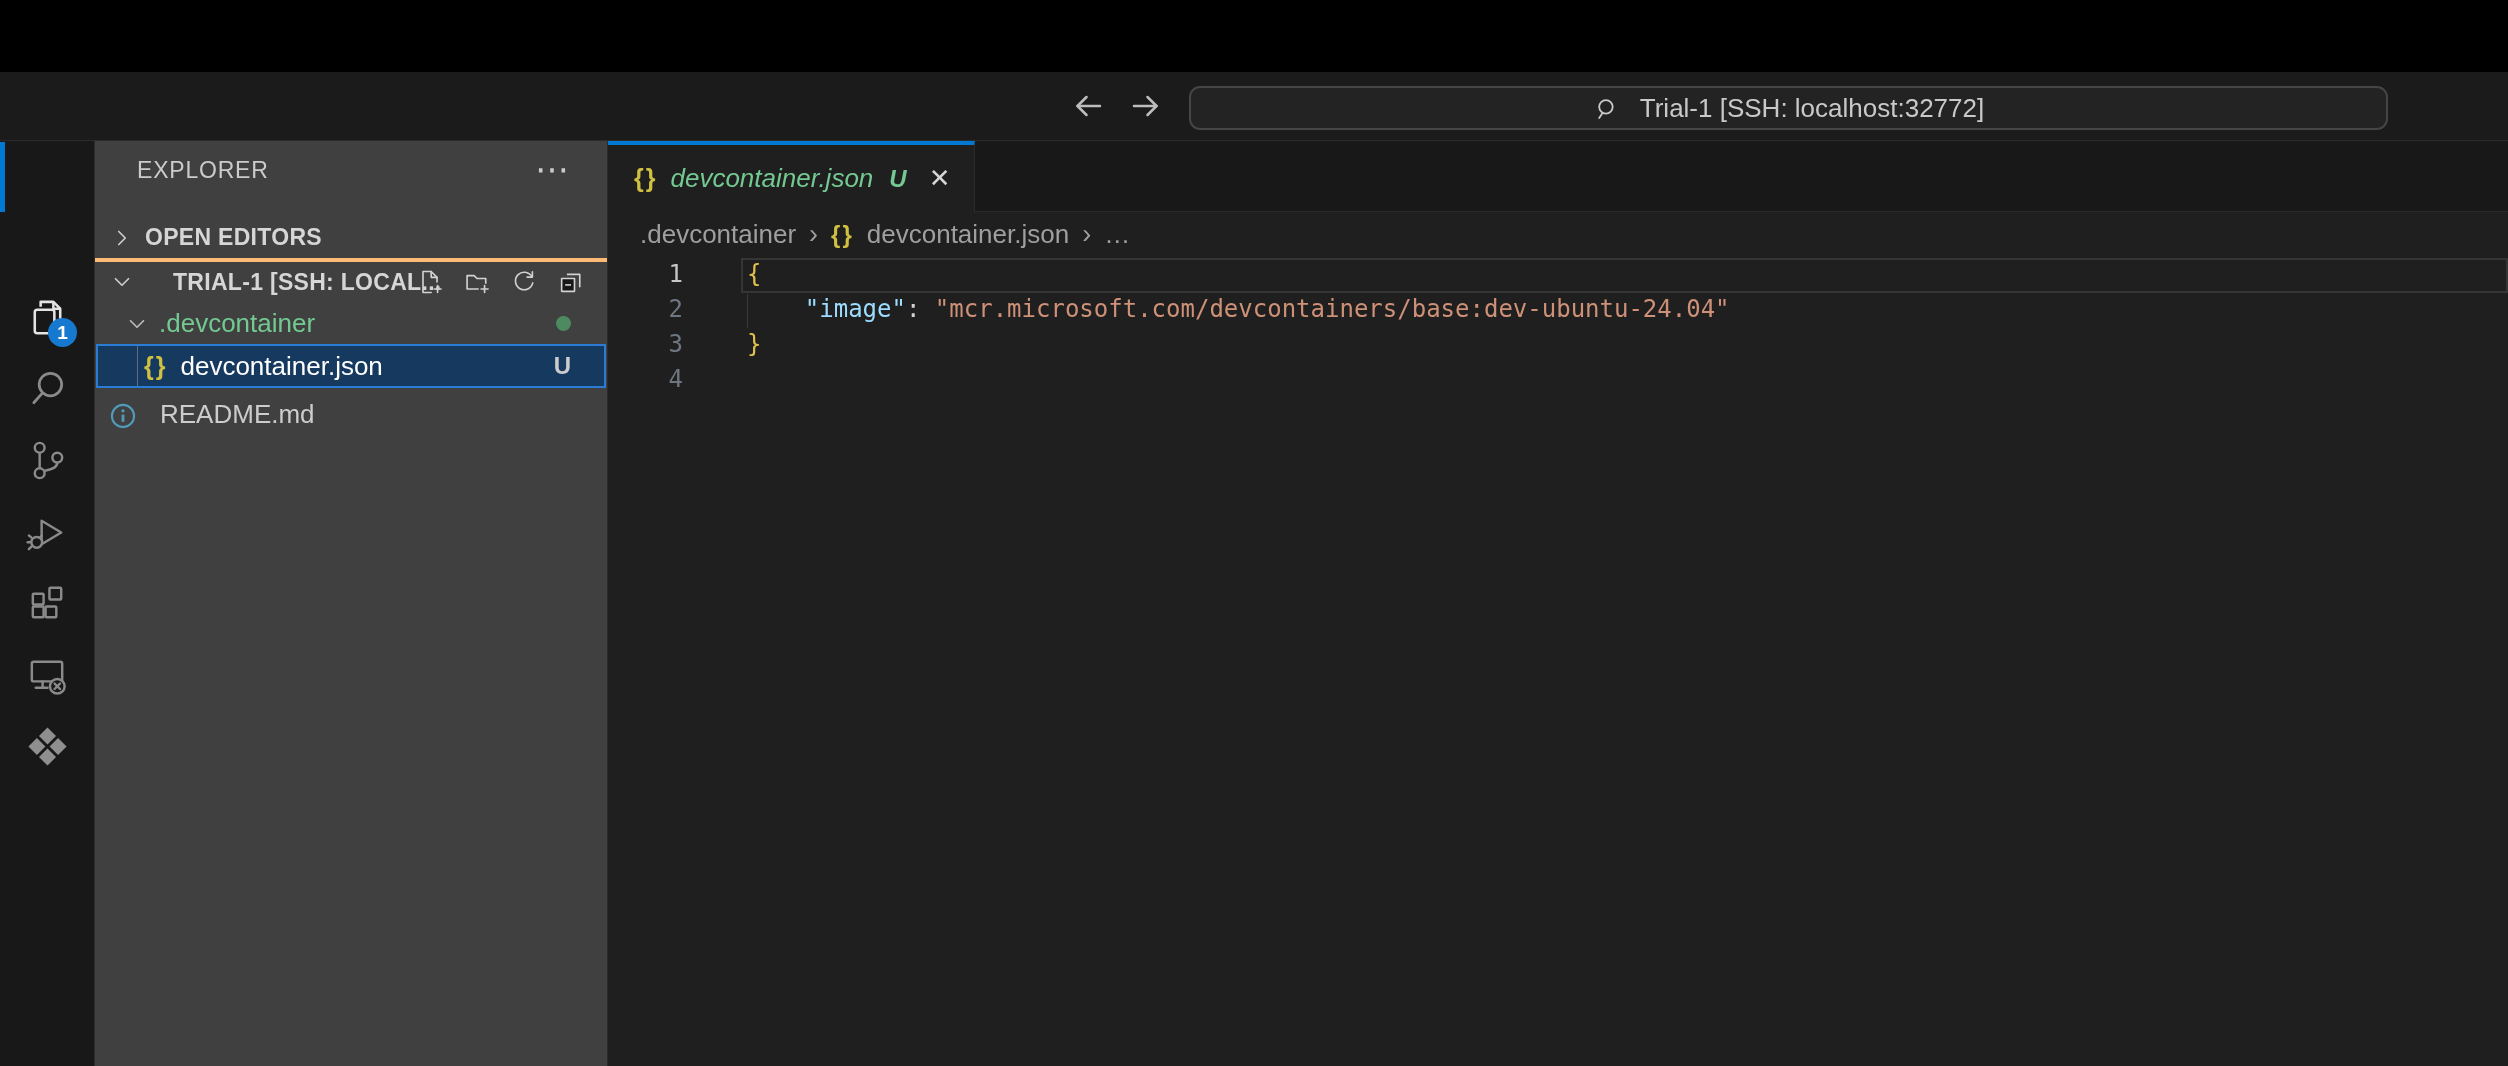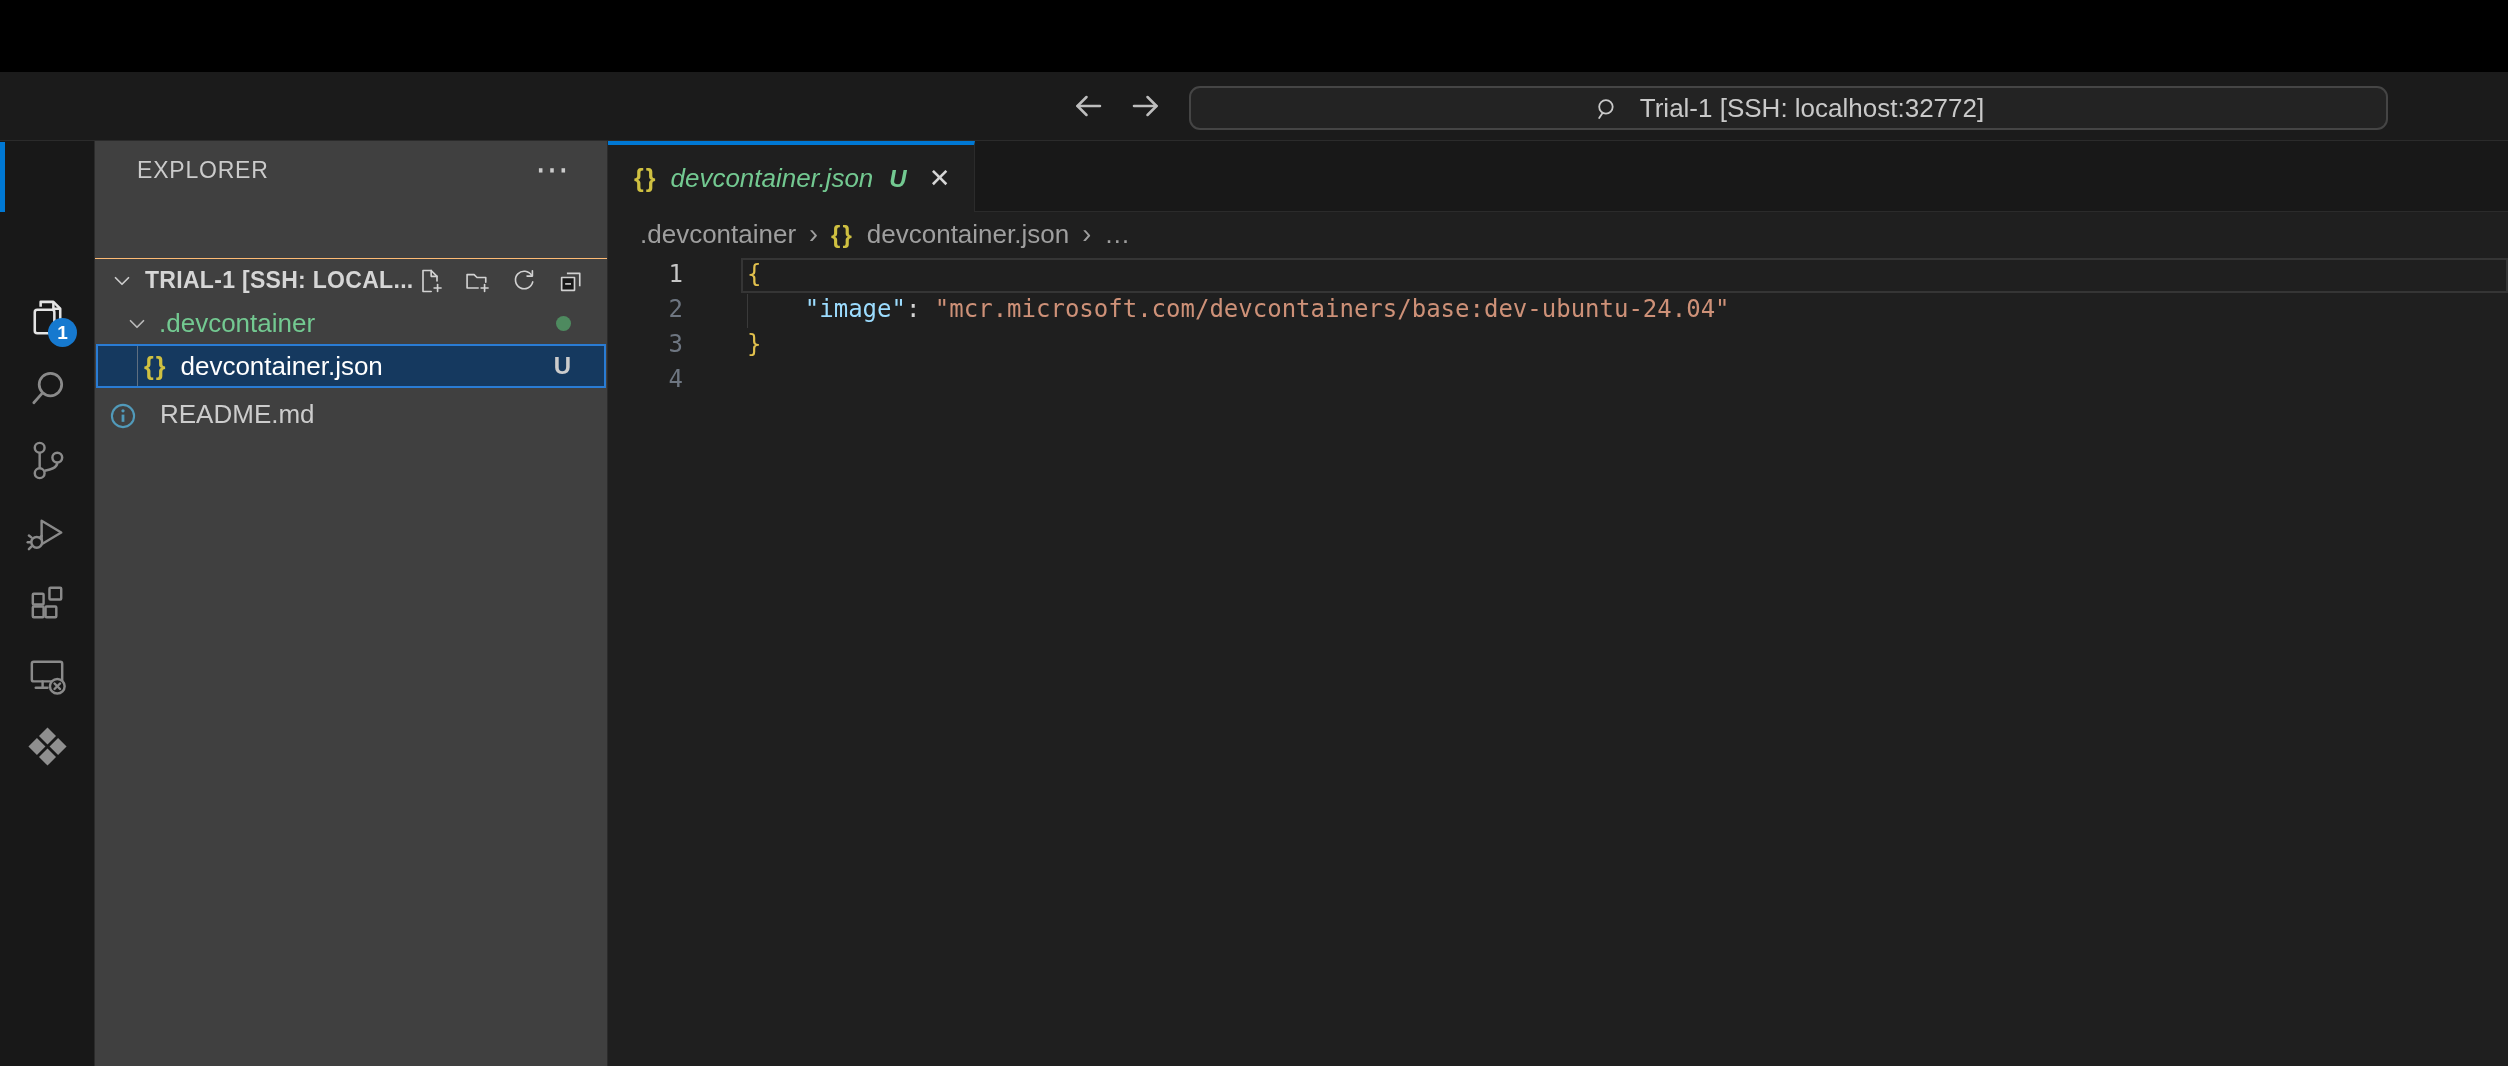--- a/index.html
+++ b/index.html
@@ -33,21 +33,21 @@
                display:flex; align-items:center; justify-content:center; z-index:3; }
 
   
   .sidebar { position:absolute; left:95px; top:141px; width:513px; height:925px;
              background:#404040; border-right:1px solid #2b2b2b; color:#cccccc; }
   .sb-header { position:absolute; left:0; top:0; width:100%; height:58px; display:flex; align-items:center; }
   .sb-title { margin-left:42px; font-size:23px; letter-spacing:0.8px; color:#cbcbcb; }
   .sb-more { position:absolute; right:36px; top:8px; font-size:34px; color:#cbcbcb; letter-spacing:2px; }
   .sb-row { position:absolute; left:0; width:100%; display:flex; align-items:center; }
   .row-open-editors { top:76px; height:41px; }
-  .row-ws-header { top:117px; height:44px; border-top:1px solid #fdba74; }
+  .row-ws-header { top:117px; height:44px; border-top:4px solid #fdba74;gap:28px; }
   .bold-label { font-weight:bold; font-size:23px; color:#d6d6d6; letter-spacing:0.3px; }
   .sb-chevron { margin-left:14px; flex:0 0 auto; }
   .sb-row .bold-label { margin-left:10px; white-space:nowrap; }
   .ws-actions { position:absolute; right:22px; top:0; height:100%; display:flex; align-items:center; gap:19px; }
   .ws-actions svg { display:block; }
 
   .tree-row { position:absolute; left:0; width:100%; display:flex; align-items:center; font-size:26px; }
   .row-folder { top:162px; height:41px; }
   .folder-label { color:#73c991; margin-left:9px; }
   .git-dot { position:absolute; right:36px; top:13px; width:15px; height:15px; border-radius:50%; background:#4e8a5f; }
@@ -194,20 +194,26 @@
     </div>
   </div>
 
   <div class="sidebar">
 
     <div class="sb-header">
       <span class="sb-title">EXPLORER</span>
       <span class="sb-more">⋯</span>
     </div>
 
+    <div class="sb-row row-open-editors">
+      <svg class="sb-chevron" width="26" height="26" viewBox="0 0 24 24" fill="none" stroke="#cccccc" stroke-width="1.6" stroke-linecap="round" stroke-linejoin="round">
+        <polyline points="9,6 15,12 9,18"></polyline>
+      </svg>
+      <span class="bold-label">OPEN EDITORS</span>
+    </div>
 
     <div class="sb-row row-ws-header">
       <svg class="sb-chevron" width="26" height="26" viewBox="0 0 24 24" fill="none" stroke="#cccccc" stroke-width="1.6" stroke-linecap="round" stroke-linejoin="round">
         <polyline points="6,9 12,15 18,9"></polyline>
       </svg>
       <span class="bold-label">TRIAL-1 [SSH: LOCAL...</span>
       <span class="ws-actions">
         <svg width="28" height="28" viewBox="0 0 24 24" fill="none" stroke="#d2d2d2" stroke-width="1.4" stroke-linecap="round" stroke-linejoin="round">
           <path d="M13 3 H6 v18 h7"></path>
             <path d="M13 3 l5 5 v4"></path>

